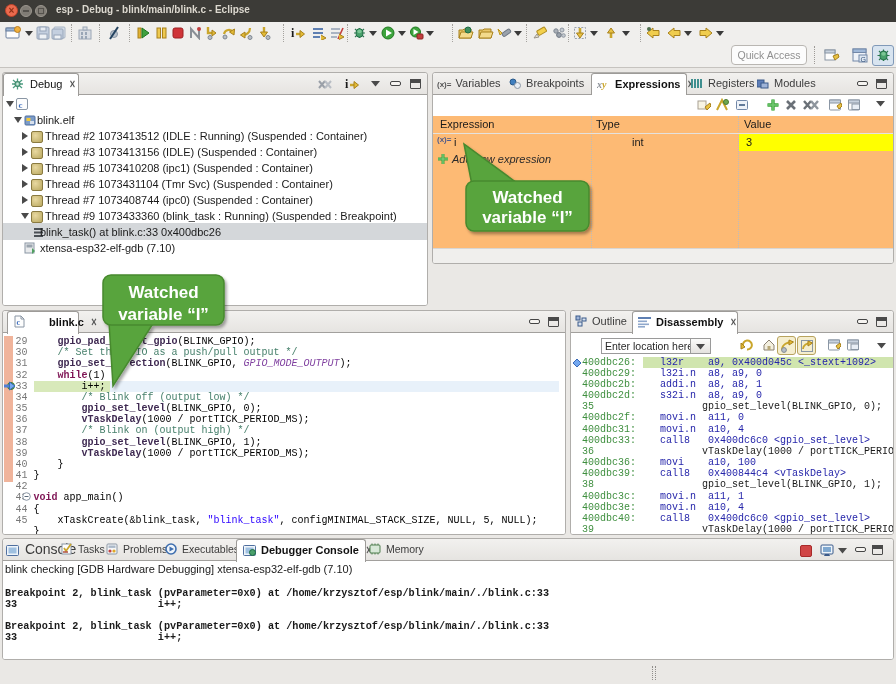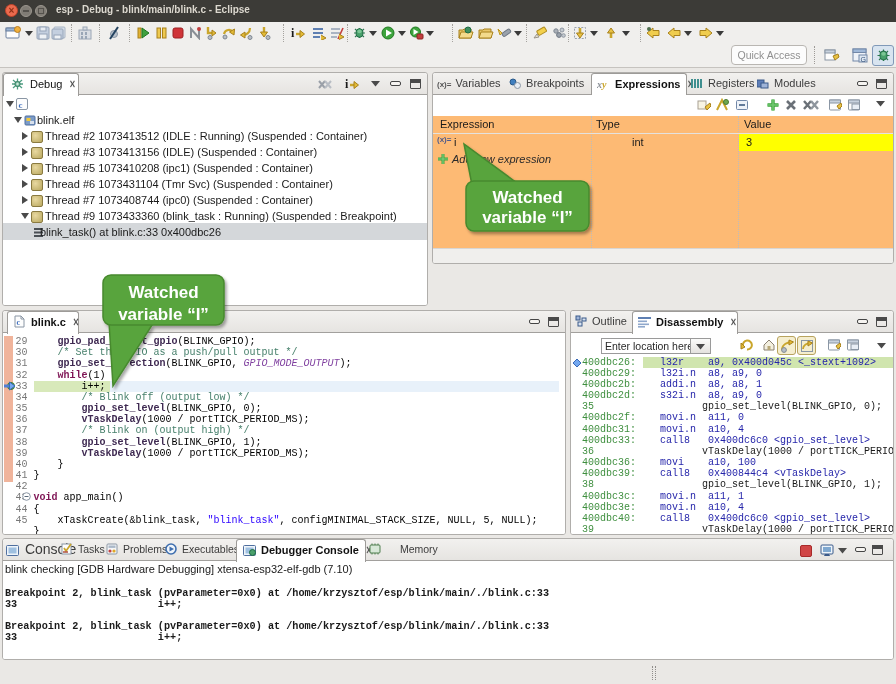--- a/index.html
+++ b/index.html
@@ -346,20 +346,28 @@
         <span class="abs ttxt">Thread #9 1073433360 (blink_task : Running) (Suspended : Breakpoint)</span>
       </div>
     <div class="abs" style="left:0;top:128px;width:426px;height:16px;line-height:16px;white-space:nowrap;">
       <svg class="abs" style="left:31px;top:3px;" width="10" height="10" viewBox="0 0 10 10">
         <rect x="0" y="1" width="9" height="2" fill="#4a4f55"></rect>
           <rect x="0" y="4.5" width="9" height="2" fill="#4a4f55"></rect>
           <rect x="0" y="8" width="9" height="2" fill="#4a4f55"></rect>
       </svg>
       <span class="abs" style="left:37px;">blink_task() at blink.c:33 0x400dbc26</span>
     </div>
+    <div class="abs" style="left:0;top:144px;width:426px;height:16px;line-height:16px;white-space:nowrap;">
+      <svg class="abs" style="left:21px;top:2px;" width="12" height="12" viewBox="0 0 12 12">
+        <rect x="1" y="1" width="9" height="10" fill="#e8eaec" stroke="#8a96a4"></rect>
+        <rect x="2.5" y="2.5" width="6" height="3" fill="#9aa4ae"></rect>
+        <path d="M8 6 L11 9 L8 12" fill="#4f9f5f"></path>
+      </svg>
+      <span class="abs" style="left:37px;">xtensa-esp32-elf-gdb (7.10)</span>
+    </div>
   </div>
 </div>
 
 <div class="panel" style="left:432px;top:72px;width:462px;height:192px;">
   <div class="tabrow" style="height:22px;"></div>
   <div id="expr-tabs">
     <div class="tab" style="left:0px;">
       <span style="margin-left:4px;font-size:8px;color:#555;font-weight:bold;">(x)=</span>
       <span style="margin-left:1px;">Variables</span>
     </div>
@@ -462,21 +470,21 @@
 </div>
 
 <div class="panel" style="left:2px;top:310px;width:564px;height:225px;">
   <div class="tabrow"></div>
   <div class="tab active" style="left:4px;width:72px;">
     <svg class="ticon" style="margin-left:6px;" width="11" height="13" viewBox="0 0 11 13">
         <path d="M1 1 L7 1 L10 4 L10 12 L1 12 Z" fill="#fdfdfd" stroke="#8a96a4"></path>
         <path d="M7 1 L7 4 L10 4" fill="none" stroke="#8a96a4"></path>
         <text x="2.5" y="10" font-size="8" fill="#3f6fbf" font-family="serif">c</text>
       </svg>
-    <span style="margin-left:3px;">blink.c</span>
+    <span style="margin-left:21px;">blink.c</span>
     <span style="margin-left:4px;color:#555;">☓</span>
   </div>
   <div class="minmax" style="right:4px;top:6px;" id="mm-editor">
     <div class="abs" style="left:0;top:2px;width:11px;height:5px;border:1.6px solid #454545;border-radius:2px;background:#f6f4f1;"></div>
     <div class="abs" style="left:19px;top:0;width:11px;height:10px;border:1.5px solid #4a4a4a;border-radius:1px;"></div>
     <div class="abs" style="left:19px;top:0;width:11px;height:3.5px;background:#4a4a4a;"></div>
   </div>
   <div id="editor" class="abs" style="left:0;top:23px;right:0;bottom:0;background:#fff;">
     <div class="abs" style="left:1px;top:2px;width:9px;height:146px;background:#f0b49b;"></div>
     <div class="abs" style="left:31px;top:46.7px;width:76px;height:11.2px;background:#d8e9ba;"></div>
@@ -664,21 +672,21 @@
       <span style="margin-left:2px;">Debugger Console</span>
       <span style="margin-left:4px;color:#555;">☓</span>
     </div>
     <div class="tab" style="left:366px;font-size:10.5px;">
       <svg class="ticon" width="12" height="12" viewBox="0 0 12 12">
           <rect x="1" y="2" width="10" height="8" rx="1" fill="#d8e8d8" stroke="#4f7f4f"></rect>
           <g stroke="#4f7f4f">
             <path d="M3 0.5 L3 2 M6 0.5 L6 2 M9 0.5 L9 2 M3 10 L3 11.5 M6 10 L6 11.5 M9 10 L9 11.5"></path>
           </g>
         </svg>
-      <span style="margin-left:16px;">Memory</span>
+      <span style="margin-left:2px;">Memory</span>
     </div>
   </div>
   <div id="console-toolicons">
     <div class="abs" style="left:797px;top:6px;width:12px;height:12px;border-radius:2px;background:#d04545;border:1px solid #a82a2a;"></div>
     <svg class="abs" style="left:817px;top:5px;" width="14" height="13" viewBox="0 0 14 13">
       <rect x="1" y="1" width="12" height="9" rx="1" fill="#eef4fa" stroke="#3a5a8a"></rect>
       <rect x="3" y="3" width="8" height="5" fill="#7fa8d0"></rect>
       <path d="M5 10 L9 10 L10 12 L4 12 Z" fill="#3a5a8a"></path>
     </svg>
     <svg class="abs" style="left:835px;top:9px;" width="9" height="6">

